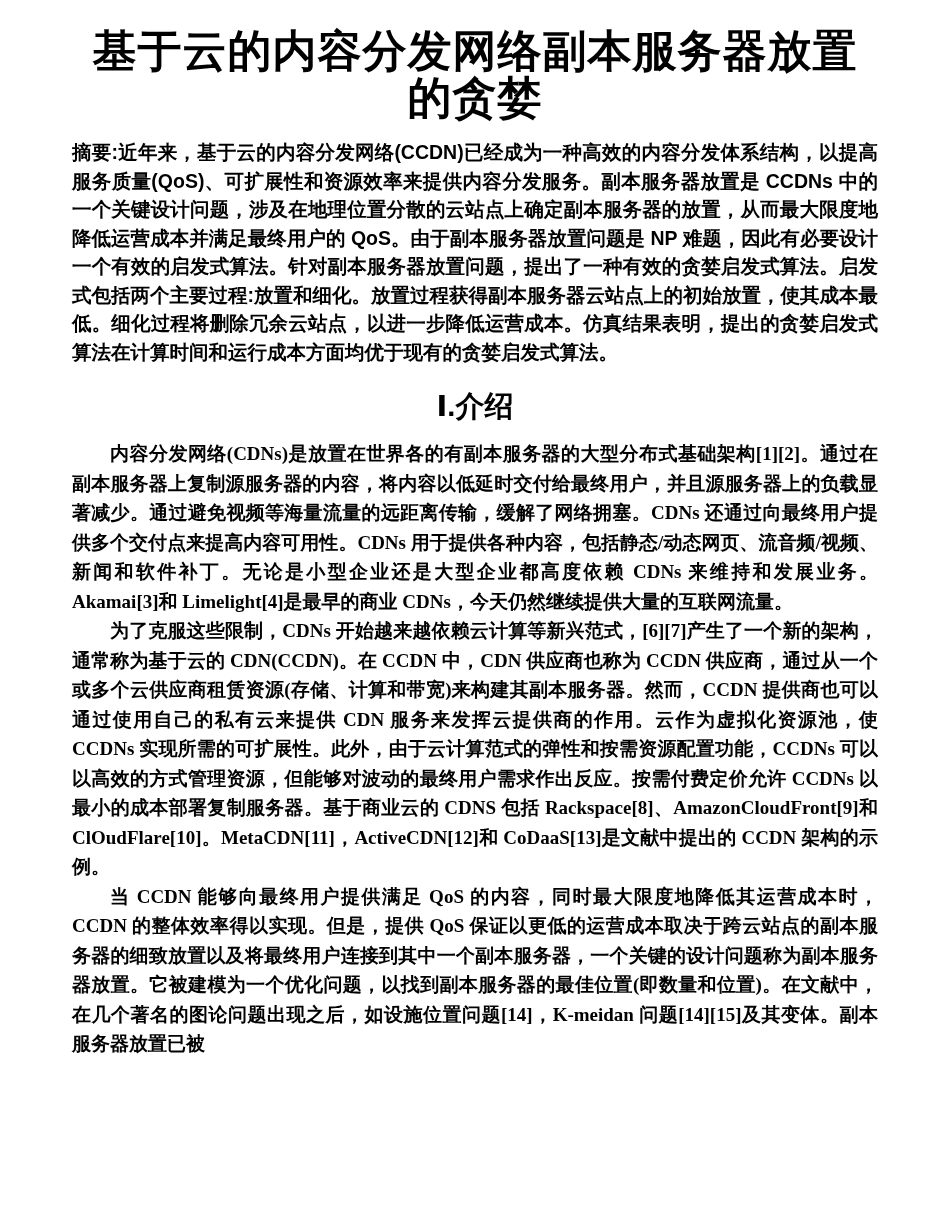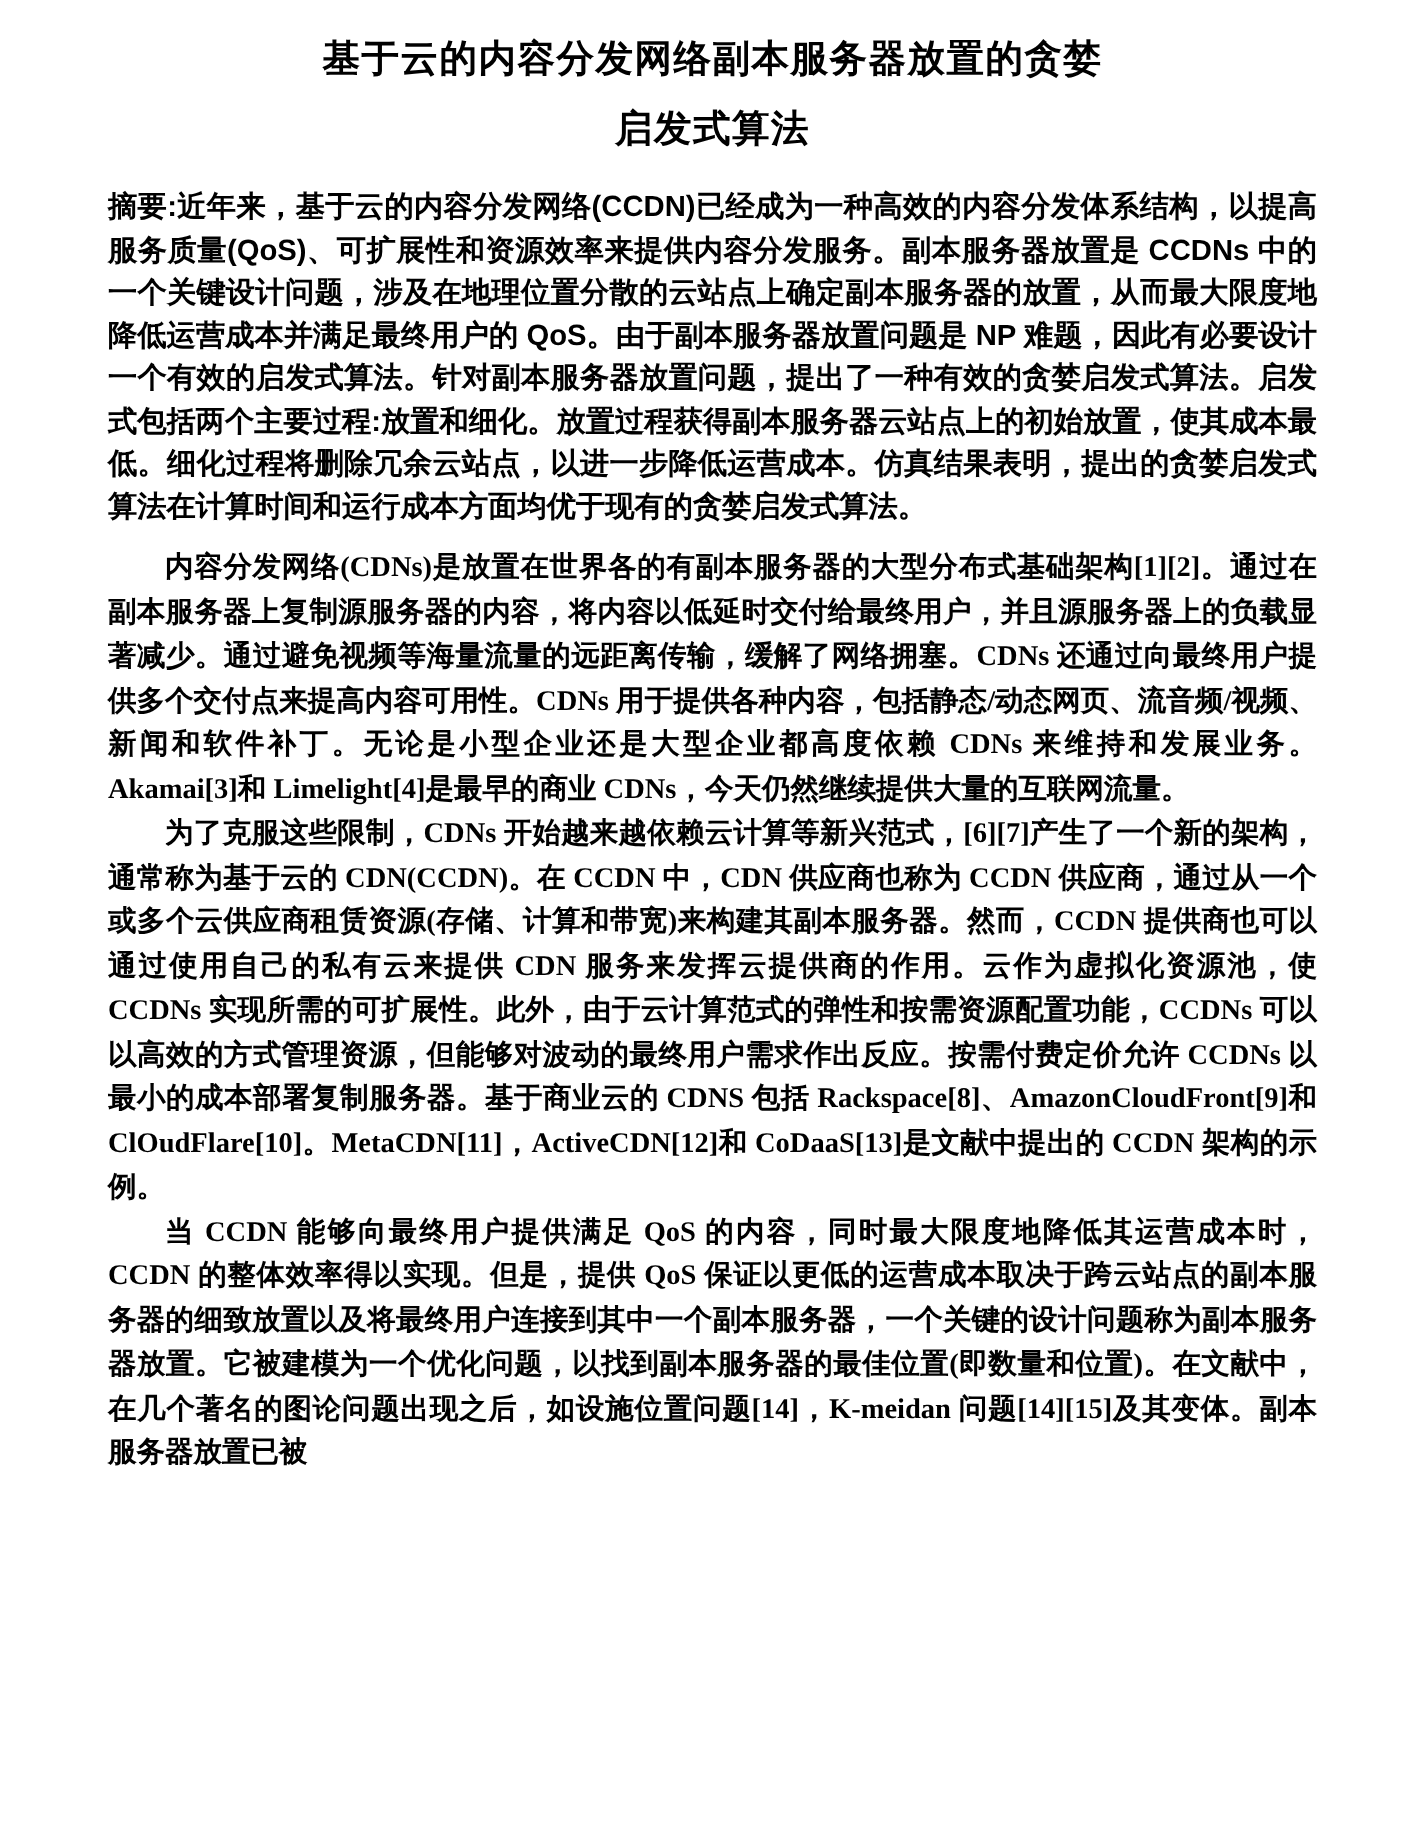--- a/index.html
+++ b/index.html
@@ -9,24 +9,24 @@
   }
   .page {
     width: 952px;
     min-height: 1232px;
     box-sizing: border-box;
     padding: 12px 74px 40px 72px;
     background: #ffffff;
     color: #000000;
   }
   .paper-title {
-    margin: 4px;
+    margin: 16px;
     font-family: "Liberation Serif", "DejaVu Serif", serif;
     font-weight: bold;
-    font-size: 25px;
+    font-size: 44px;
     line-height: 47px;
     text-align: center;
     letter-spacing: 1px;
   }
   .title-line { display: block; }
   .abstract {
     margin: 14px 0 12px 0;
     font-family: "Liberation Sans", "DejaVu Sans", sans-serif;
     font-weight: bold;
     font-size: 19.5px;
@@ -59,26 +59,26 @@
     font-weight: bold;
   }
 </style>
 </head>
 <body>
 
 <div class="page">
 
   <h1 class="paper-title">
     <span class="title-line">基于云的内容分发网络副本服务器放置的贪婪</span>
-    <span class="title-line">启发式算法</span>
   </h1>
 
   <p class="abstract"><span>摘要:</span><span>近年来，基于云的内容分发网络(CCDN)已经成为一种高效的内容分发体系结构，以提高服务质量(QoS)、可扩展性和资源效率来提供内容分发服务。副本服务器放置是 CCDNs 中的一个关键设计问题，涉及在地理位置分散的云站点上确定副本服务器的放置，从而最大限度地降低运营成本并满足最终用户的 QoS。由于副本服务器放置问题是 NP 难题，因此有必要设计一个有效的启发式算法。针对副本服务器放置问题，提出了一种有效的贪婪启发式算法。启发式包括两个主要过程:放置和细化。放置过程获得副本服务器云站点上的初始放置，使其成本最低。细化过程将删除冗余云站点，以进一步降低运营成本。仿真结果表明，提出的贪婪启发式算法在计算时间和运行成本方面均优于现有的贪婪启发式算法。</span></p>
 
 
+  <h2 class="section-heading">Ⅰ.介绍</h2>
 
   <div>
     <p class="body-para">内容分发网络(CDNs)是放置在世界各的有副本服务器的大型分布式基础架构[1][2]。通过在副本服务器上复制源服务器的内容，将内容以低延时交付给最终用户，并且源服务器上的负载显著减少。通过避免视频等海量流量的远距离传输，缓解了网络拥塞。CDNs 还通过向最终用户提供多个交付点来提高内容可用性。CDNs 用于提供各种内容，包括静态/动态网页、流音频/视频、新闻和软件补丁。无论是小型企业还是大型企业都高度依赖 CDNs 来维持和发展业务。Akamai[3]和 Limelight[4]是最早的商业 CDNs，今天仍然继续提供大量的互联网流量。</p>
     <p class="body-para">为了克服这些限制，CDNs 开始越来越依赖云计算等新兴范式，[6][7]产生了一个新的架构，通常称为基于云的 CDN(CCDN)。在 CCDN 中，CDN 供应商也称为 CCDN 供应商，通过从一个或多个云供应商租赁资源(存储、计算和带宽)来构建其副本服务器。然而，CCDN 提供商也可以通过使用自己的私有云来提供 CDN 服务来发挥云提供商的作用。云作为虚拟化资源池，使 CCDNs 实现所需的可扩展性。此外，由于云计算范式的弹性和按需资源配置功能，CCDNs 可以以高效的方式管理资源，但能够对波动的最终用户需求作出反应。按需付费定价允许 CCDNs 以最小的成本部署复制服务器。基于商业云的 CDNS 包括 Rackspace[8]、AmazonCloudFront[9]和 ClOudFlare[10]。MetaCDN[11]，ActiveCDN[12]和 CoDaaS[13]是文献中提出的 CCDN 架构的示例。</p>
     <p class="body-para">当 CCDN 能够向最终用户提供满足 QoS 的内容，同时最大限度地降低其运营成本时，CCDN 的整体效率得以实现。但是，提供 QoS 保证以更低的运营成本取决于跨云站点的副本服务器的细致放置以及将最终用户连接到其中一个副本服务器，一个关键的设计问题称为副本服务器放置。它被建模为一个优化问题，以找到副本服务器的最佳位置(即数量和位置)。在文献中，在几个著名的图论问题出现之后，如设施位置问题[14]，K-meidan 问题[14][15]及其变体。副本服务器放置已被</p>
   </div>
 
 </div>
 
 </body></html>

